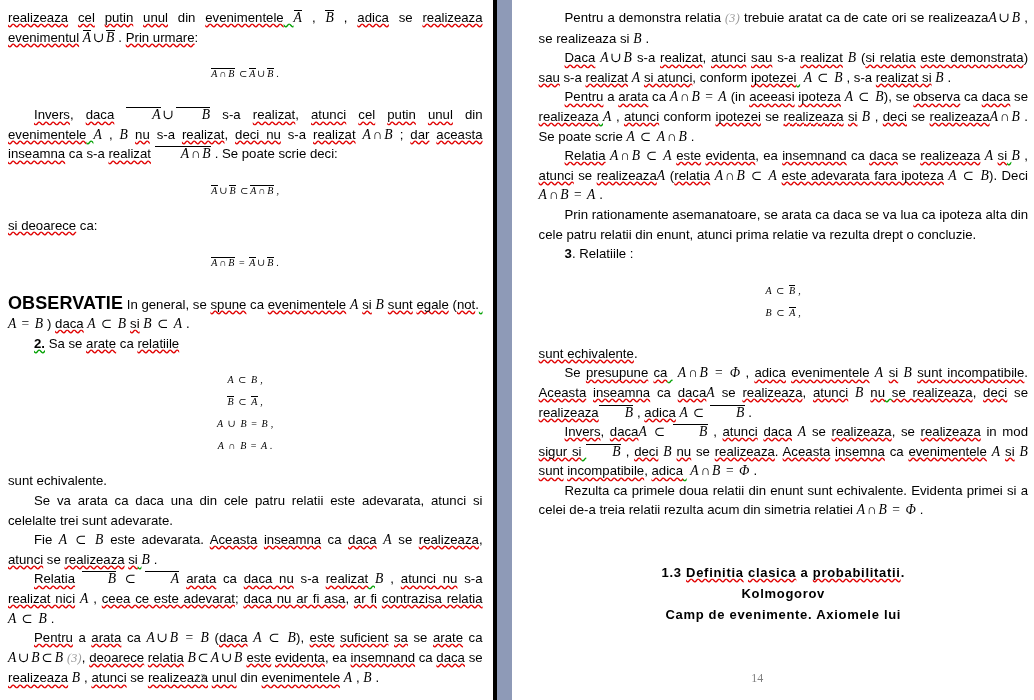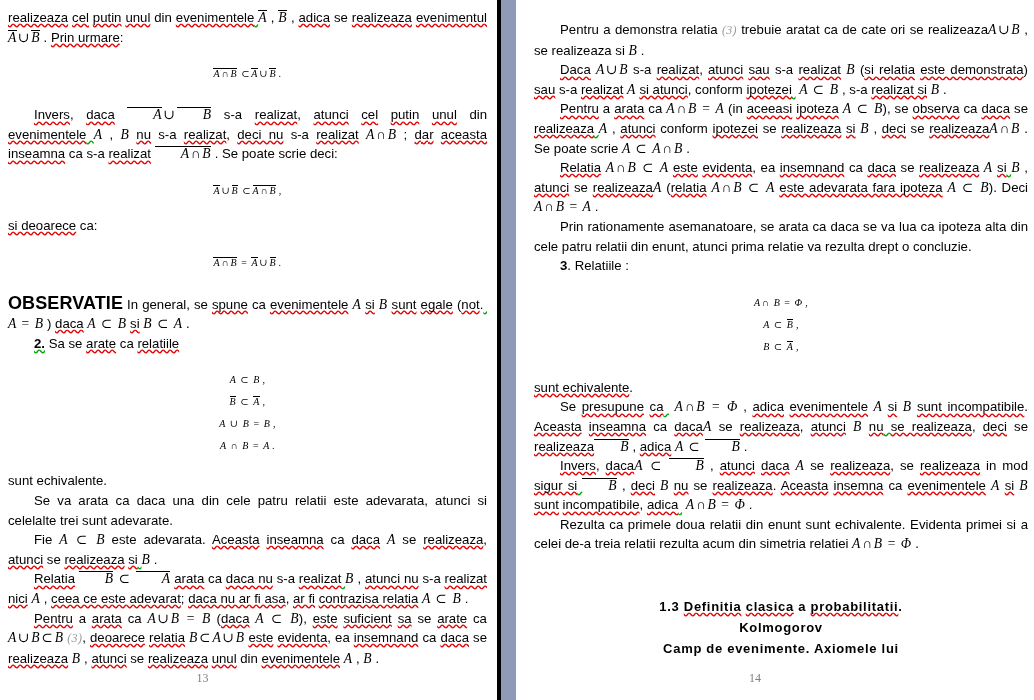--- a/index.html
+++ b/index.html
@@ -15,21 +15,21 @@
   #page-wrap { position: relative; width: 1034px; height: 504px; display: flex; }
 
   .page {
     position: relative;
     background: #ffffff;
     height: 700px;
     box-sizing: border-box;
     overflow: hidden;
   }
   .page-left  { width: 497px; padding: 0 10px 0 8px; }
-  .page-right { width: 518px; padding: 12px 6px 0 18px; }
+  .page-right { width: 518px; padding: 0 6px 0 18px; margin-left: 9px; }
 
   .gutter { width: 19px; height: 700px; position: relative; flex: 0 0 19px; }
   .gutter .g-black { position: absolute; left: 0; top: 0; width: 4px; height: 700px; background: #000000; }
   .gutter .g-blue  { position: absolute; left: 4px; top: 0; width: 15px; height: 700px; background: #8e9ab7; }
 
   .body-text {
     font-family: "Liberation Sans", sans-serif;
     font-size: 13.2px;
     line-height: 19.6px;
     color: #000000;
@@ -163,21 +163,20 @@
     <p class="body-text p indent"><span class="sp">Pentru</span> a <span class="sp">arata</span> ca <span class="m">A<span class="op">∩</span>B <span class="op">=</span> A</span> (in <span class="sp">aceeasi</span> <span class="sp">ipoteza</span> <span class="m">A <span class="op">⊂</span> B</span>), se <span class="sp">observa</span> ca <span class="sp">daca</span> se <span class="sp">realizeaza</span><span class="gr">&nbsp;</span><span class="m">A</span> , <span class="sp">atunci</span> conform <span class="sp">ipotezei</span> se <span class="sp">realizeaza</span> <span class="sp">si</span> <span class="m">B</span> , <span class="sp">deci</span> se <span class="sp">realizeaza</span><span class="m">A<span class="op">∩</span>B</span> . Se poate scrie <span class="m">A <span class="op">⊂</span> A<span class="op">∩</span>B</span> .</p>
 
     <p class="body-text p indent"><span class="sp">Relatia</span> <span class="m">A<span class="op">∩</span>B <span class="op">⊂</span> A</span> <span class="sp">este</span> <span class="sp">evidenta</span>, ea <span class="sp">insemnand</span> ca <span class="sp">daca</span> se <span class="sp">realizeaza</span> <span class="m">A</span> <span class="sp">si</span><span class="gr">&nbsp;</span><span class="m">B</span> , <span class="sp">atunci</span> se <span class="sp">realizeaza</span><span class="m">A</span> (<span class="sp">relatia</span> <span class="m">A<span class="op">∩</span>B <span class="op">⊂</span> A</span> <span class="sp">este adevarata fara ipoteza</span> <span class="m">A <span class="op">⊂</span> B</span>). Deci <span class="m">A<span class="op">∩</span>B <span class="op">=</span> A</span> .</p>
 
     <p class="body-text p indent">Prin rationamente asemanatoare, se arata ca daca se va lua ca ipoteza alta din cele patru relatii din enunt, atunci prima relatie va rezulta drept o concluzie.</p>
 
     <p class="body-text p indent"><span class="bold">3</span>. Relatiile :</p>
 
     <div class="spacer-md"></div>
     <div class="eq-block">
-      <div><span class="m">A<span class="op">∩</span> B <span class="op">=</span> Φ ,</span></div>
       <div><span class="m">A <span class="op">⊂</span> <span class="ovl">B</span> ,</span></div>
       <div><span class="m">B <span class="op">⊂</span> <span class="ovl">A</span> ,</span></div>
     </div>
     <div class="spacer-lg"></div>
 
     <p class="body-text p"><span class="sp">sunt echivalente</span>.</p>
 
     <p class="body-text p indent">Se <span class="sp">presupune</span> <span class="sp">ca</span><span class="gr">&nbsp;</span> <span class="m">A<span class="op">∩</span>B <span class="op">=</span> Φ</span> , <span class="sp">adica</span> <span class="sp">evenimentele</span> <span class="m">A</span> <span class="sp">si</span> <span class="m">B</span> <span class="sp">sunt incompatibile</span>. <span class="sp">Aceasta</span> <span class="sp">inseamna</span> ca <span class="sp">daca</span><span class="m">A</span> se <span class="sp">realizeaza</span>, <span class="sp">atunci</span> <span class="m">B</span> <span class="sp">nu</span><span class="gr">&nbsp;</span><span class="sp">se realizeaza</span>, <span class="sp">deci</span> se <span class="sp">realizeaza</span><span class="m"><span class="ovl">B</span></span> , <span class="sp">adica</span> <span class="m">A <span class="op">⊂</span> <span class="ovl">B</span></span> .</p>
 
     <p class="body-text p indent"><span class="sp">Invers</span>, <span class="sp">daca</span><span class="m">A <span class="op">⊂</span> <span class="ovl">B</span></span> , <span class="sp">atunci</span> <span class="sp">daca</span> <span class="m">A</span> se <span class="sp">realizeaza</span>, se <span class="sp">realizeaza</span> in mod <span class="sp">sigur si</span><span class="gr">&nbsp;</span><span class="m"><span class="ovl">B</span></span> , <span class="sp">deci</span> <span class="m">B</span> <span class="sp">nu</span> se <span class="sp">realizeaza</span>. <span class="sp">Aceasta</span> <span class="sp">insemna</span> ca <span class="sp">evenimentele</span> <span class="m">A</span> <span class="sp">si</span> <span class="m">B</span> <span class="sp">sunt</span> <span class="sp">incompatibile</span>, <span class="sp">adica</span><span class="gr">&nbsp;</span> <span class="m">A<span class="op">∩</span>B <span class="op">=</span> Φ</span> .</p>

